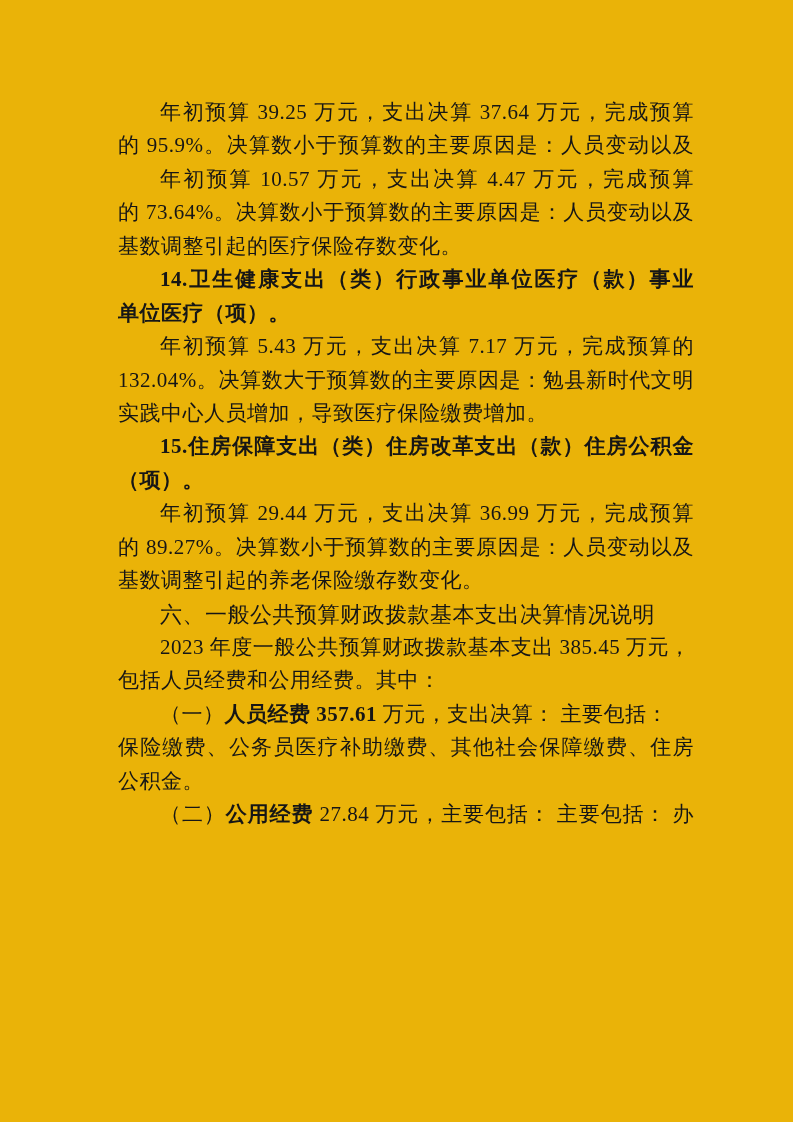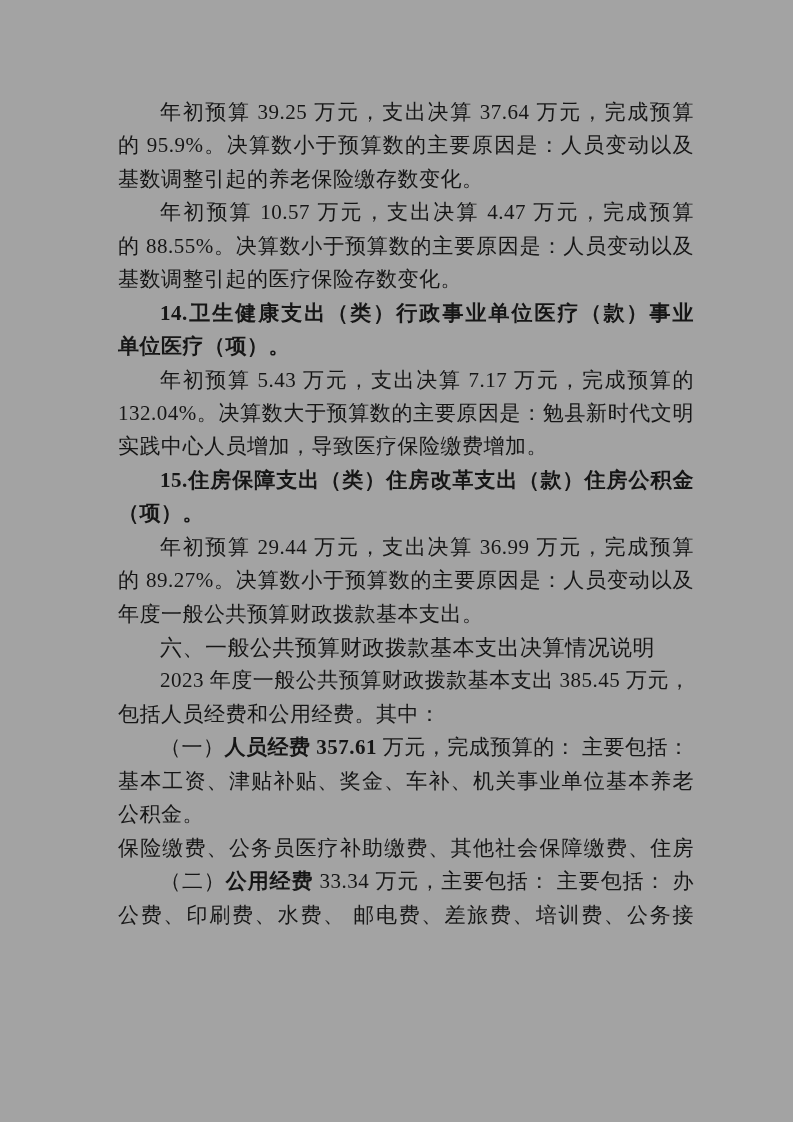--- a/index.html
+++ b/index.html
@@ -1,20 +1,20 @@
 <!DOCTYPE html>
 <html><head>
 <meta charset="utf-8">
 <style>
   html, body { margin: 0; padding: 0; background: #ffffff; }
   .page {
     position: relative;
     width: 793px;
     height: 1122px;
-    background: #a3a3a3;
+    background: #eab308;
     overflow: hidden;
     font-family: "Liberation Serif", "DejaVu Serif", serif;
     color: #161616;
   }
   .textblock {
     position: absolute;
     left: 118px;
     top: 96px;
     width: 576px;
   }
@@ -37,50 +37,47 @@
   .tj { text-align-last: justify; white-space: normal; overflow: hidden; }
 </style>
 </head>
 <body>
 
 <div class="page">
   <div class="textblock">
 
     <div class="line ind tj">年初预算 39.25 万元，支出决算 37.64 万元，完成预算</div>
     <div class="line tj">的 95.9%。决算数小于预算数的主要原因是：人员变动以及</div>
-    <div class="line">基数调整引起的养老保险缴存数变化。</div>
 
 
     <div class="line ind tj">年初预算 10.57 万元，支出决算 4.47 万元，完成预算</div>
-    <div class="line tj">的 88.55%。决算数小于预算数的主要原因是：人员变动以及</div>
+    <div class="line tj">的 73.64%。决算数小于预算数的主要原因是：人员变动以及</div>
     <div class="line">基数调整引起的医疗保险存数变化。</div>
 
     <div class="line ind b tj">14.卫生健康支出（类）行政事业单位医疗（款）事业</div>
     <div class="line b">单位医疗（项）。</div>
 
     <div class="line ind tj">年初预算 5.43 万元，支出决算 7.17 万元，完成预算的</div>
     <div class="line tj">132.04%。决算数大于预算数的主要原因是：勉县新时代文明</div>
     <div class="line">实践中心人员增加，导致医疗保险缴费增加。</div>
 
     <div class="line ind b tj">15.住房保障支出（类）住房改革支出（款）住房公积金</div>
     <div class="line b">（项）。</div>
 
     <div class="line ind tj">年初预算 29.44 万元，支出决算 36.99 万元，完成预算</div>
     <div class="line tj">的 89.27%。决算数小于预算数的主要原因是：人员变动以及</div>
-    <div class="line">年度一般公共预算财政拨款基本支出。</div>
+    <div class="line">基数调整引起的养老保险缴存数变化。</div>
 
     <div class="line ind hd">六、一般公共预算财政拨款基本支出决算情况说明</div>
 
     <div class="line ind">2023 年度一般公共预算财政拨款基本支出 385.45 万元，</div>
     <div class="line">包括人员经费和公用经费。其中：</div>
 
-    <div class="line ind"><span>（一）</span><span class="b">人员经费 357.61</span><span> 万元，完成预算的： 主要包括：</span></div>
+    <div class="line ind"><span>（一）</span><span class="b">人员经费 357.61</span><span> 万元，支出决算： 主要包括：</span></div>
 
-    <div class="line tj">基本工资、津贴补贴、奖金、车补、机关事业单位基本养老</div>
+    <div class="line tj">保险缴费、公务员医疗补助缴费、其他社会保障缴费、住房</div>
     <div class="line">公积金。</div>
-    <div class="line tj">保险缴费、公务员医疗补助缴费、其他社会保障缴费、住房</div>
 
-    <div class="line ind tj"><span>（二）</span><span class="b">公用经费</span><span> 33.34 万元，主要包括： 主要包括： 办</span></div>
+    <div class="line ind tj"><span>（二）</span><span class="b">公用经费</span><span> 27.84 万元，主要包括： 主要包括： 办</span></div>
 
-    <div class="line tj">公费、印刷费、水费、 邮电费、差旅费、培训费、公务接</div>
 
   </div>
 </div>
 
 </body></html>

